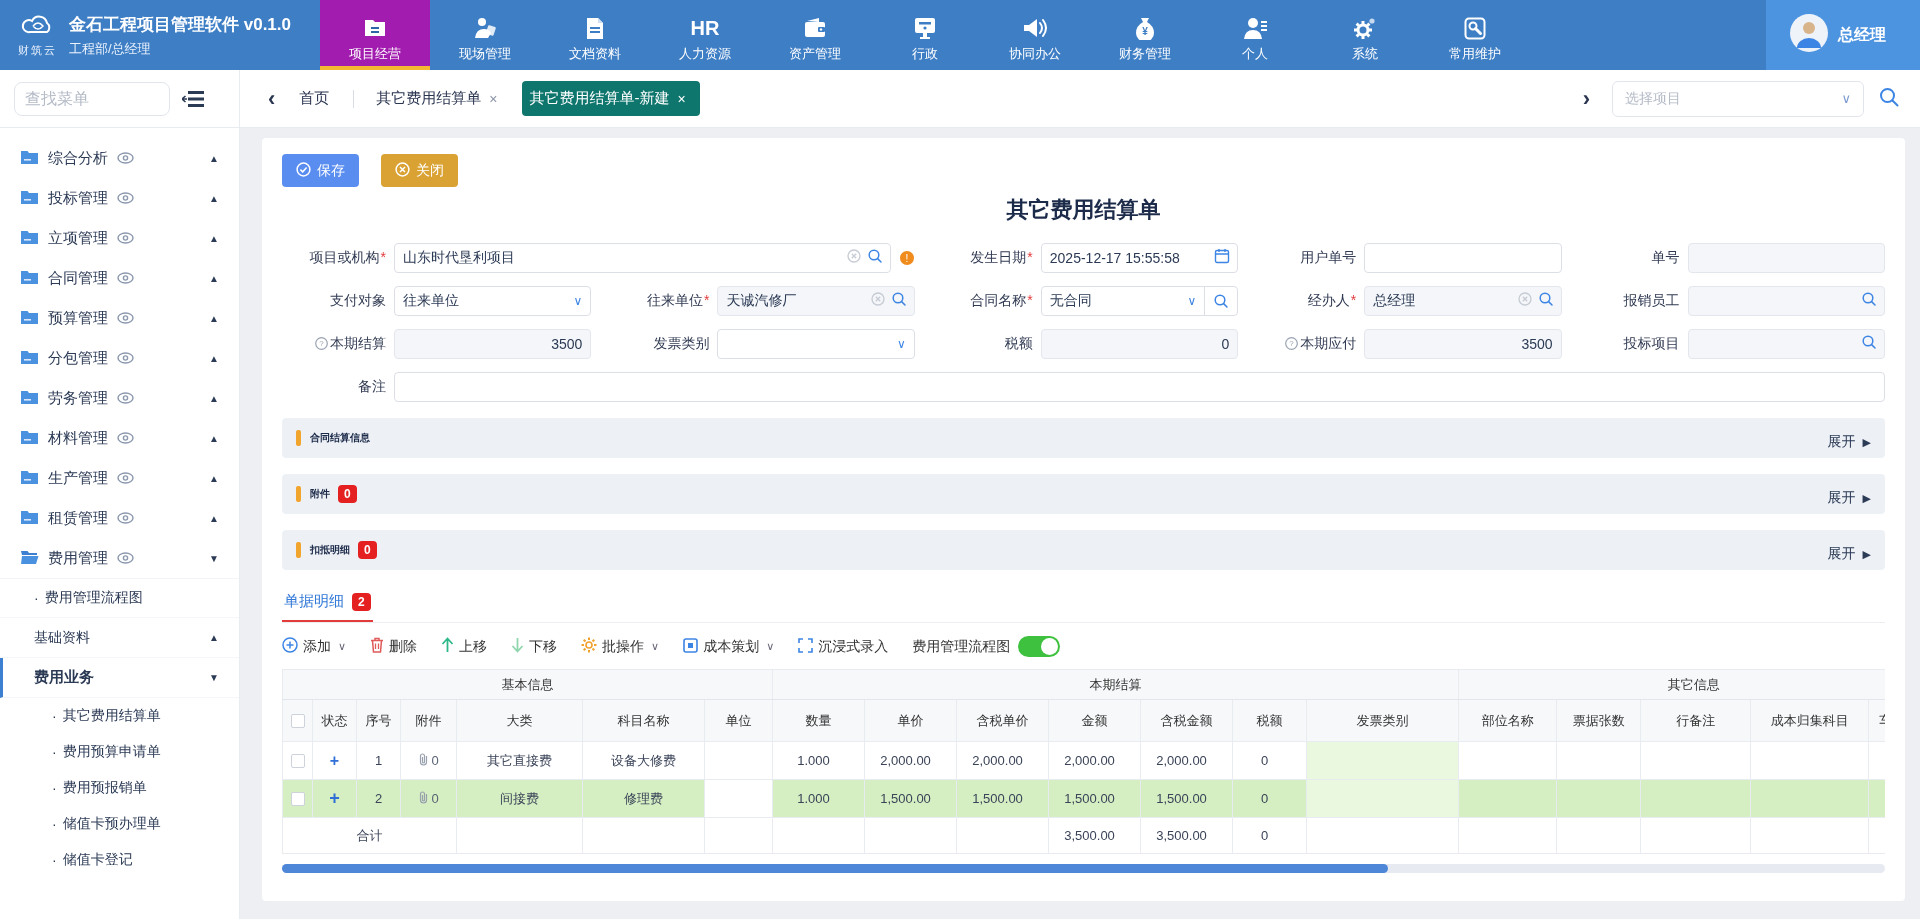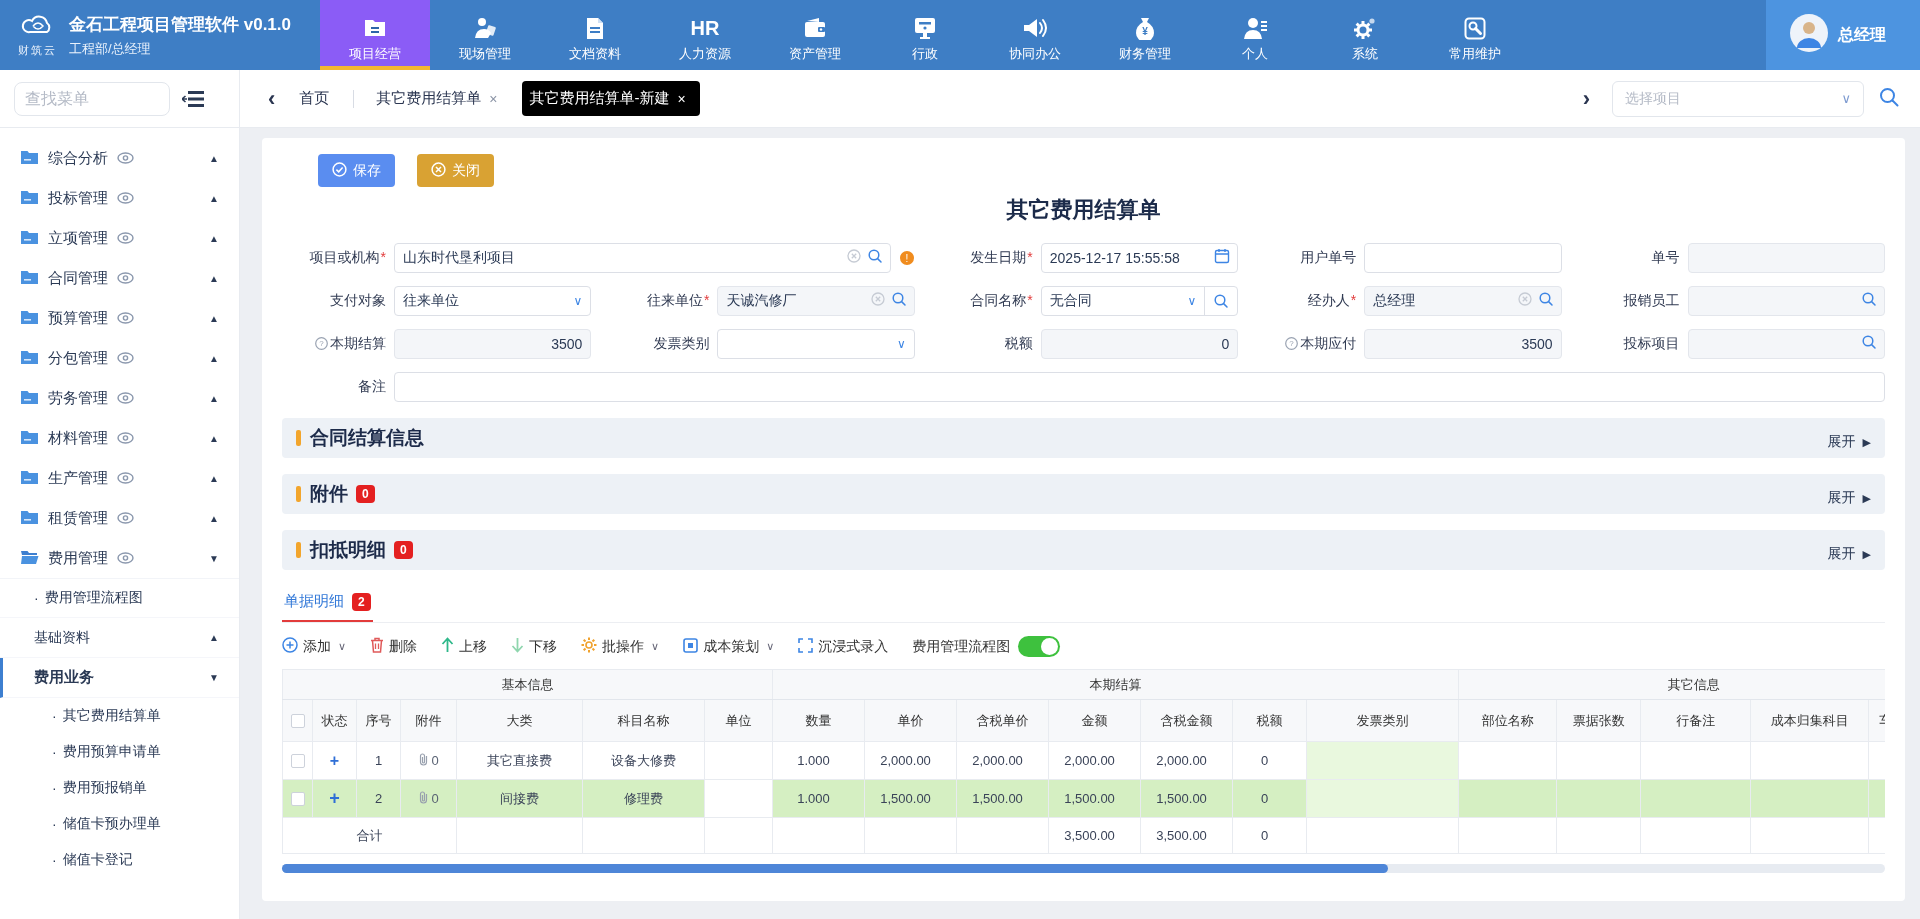--- a/index.html
+++ b/index.html
@@ -8,38 +8,38 @@
   
   .topbar { position:absolute; left:0; top:0; width:1920px; height:70px; background:#3e7ec5; display:flex; align-items:stretch; color:#fff; }
   .brand { display:flex; align-items:center; gap:12px; padding:0 18px; width:320px; flex:0 0 auto; }
   .brand-logo { display:flex; flex-direction:column; align-items:center; gap:1px; }
   .brand-logo .logo-cn { font-size:11px; color:#eaf2fc; letter-spacing:2px; }
   .brand-title { font-size:17px; font-weight:bold; }
   .brand-sub { font-size:13px; margin-top:4px; color:#eaf2fc; }
   .nav { display:flex; flex:0 0 auto; }
   .nav-item { width:110px; display:flex; flex-direction:column; align-items:center; justify-content:center; gap:4px; cursor:pointer; border-bottom:4px solid transparent; padding-top:12px; }
   .nav-item .nav-label { font-size:13px; white-space:nowrap; }
-  .nav-item.active { background:#8b5cf6; border-bottom-color:#f5b731;font-family:Liberation Mono, monospace; }
+  .nav-item.active { background:#a21caf; border-bottom-color:#f5b731;font-family:Liberation Mono, monospace; }
   .nav-ico { height:26px; display:flex; align-items:center; justify-content:center; }
   .user-chip { margin-left:auto; background:#4d94e0; display:flex; align-items:center; gap:10px; padding:0 34px 0 24px; }
   .user-chip .uname { font-size:16px; font-weight:bold; }
 
   
   .subbar { position:absolute; left:0; top:70px; width:1920px; height:58px; display:flex; }
   .sidebar-head { width:240px; flex:0 0 auto; background:#fff; border-right:1px solid #e8ebf0; border-bottom:1px solid #e8ebf0; display:flex; align-items:center; gap:12px; padding:0 14px; }
   .menu-search { width:156px; height:34px; border:1px solid #e2e6ec; border-radius:8px; padding:0 10px; font-size:16px; color:#2b3a55; outline:none; background:#fff; font-family:"Liberation Sans",sans-serif; }
   .menu-search::placeholder { color:#b4bac6; }
   .collapse-ico { cursor:pointer; display:flex; }
   .tabbar { flex:1; background:#fff; border-bottom:1px solid #e8ebf0; display:flex; align-items:center; padding:0 20px; gap:0; }
   .tb-chevron { font-size:22px; font-weight:bold; color:#2a3550; cursor:pointer; padding:0 8px; }
   .tab-home { font-size:15px; color:#2a3550; padding:0 16px; cursor:pointer; }
   .tab-divider { width:1px; height:18px; background:#d8dce4; margin:0 8px; }
   .tab { font-size:15px; color:#2a3550; padding:8px 14px; border-radius:4px; display:flex; align-items:center; gap:8px; cursor:pointer; white-space:nowrap; }
   .tab .tab-x { font-size:14px; color:#8a93a5; }
-  .tab.active { background:#000000; color:#fff; margin-left:10px;padding-left:8px; }
+  .tab.active { background:#0f766e; color:#fff; margin-left:10px;padding-left:8px; }
   .tab.active .tab-x { color:#fff; }
   .tabbar-right { margin-left:auto; display:flex; align-items:center; gap:14px; }
   .project-select { width:252px; height:36px; border:1px solid #e2e6ec; border-radius:6px; display:flex; align-items:center; padding:0 12px; gap:8px; cursor:pointer; }
   .project-select .ph { font-size:14px; color:#b4bac6; flex:1; }
   .project-select .sel-caret { color:#7d9ad0; font-size:13px; }
 
   
   .sidebar { position:absolute; left:0; top:128px; width:240px; bottom:0; background:#fff; border-right:1px solid #e8ebf0; padding-top:10px; overflow:hidden; }
   .sb-item { height:40px; display:flex; align-items:center; gap:9px; padding:0 20px; font-size:15px; color:#2b3a55; cursor:pointer; }
   .sb-item .sb-label { white-space:nowrap; }
@@ -50,21 +50,21 @@
   .sb-group.active { font-weight:bold; font-size:15px; border-left:3px solid #3d7fd0; padding-left:31px; }
   .sb-leaf2 { height:36px; display:flex; align-items:center; padding:0 20px 0 52px; font-size:14px; color:#2b3a55; cursor:pointer; }
   .dot { margin-right:6px; color:#2b3a55; }
 
   
   .main { position:absolute; left:240px; top:128px; right:0; bottom:0; background:#edeff3; }
   .card { position:absolute; left:22px; top:10px; right:15px; bottom:18px; background:#fff; border-radius:4px; padding:16px 20px; overflow:hidden; }
 
   .btn-row { display:flex; gap:22px; }
   .btn { height:33px; border:none; border-radius:4px; color:#fff; font-size:14px; display:inline-flex; align-items:center; gap:6px; padding:0 14px; cursor:pointer; font-family:"Liberation Sans",sans-serif; }
-  .btn-save { background:#5a8df0;margin-left:36px; }
+  .btn-save { background:#5a8df0; }
   .btn-close { background:#d9a233; }
 
   .doc-title { text-align:center; font-size:22px; font-weight:bold; color:#1c2b4a; margin-top:8px; }
 
   .form-grid { display:grid; grid-template-columns:repeat(5,1fr); column-gap:14px; row-gap:13px; margin-top:18px; }
   .field { display:flex; align-items:center; }
   .field.span2 { grid-column:1 / 3; }
   .field.spanall { grid-column:1 / -1; }
   .flabel { flex:0 0 112px; text-align:right; font-size:14px; color:#303a52; padding-right:8px; white-space:nowrap; }
   .req { color:#e23b3b; margin-left:1px; }
@@ -76,21 +76,21 @@
   .ipt .r-icons { position:absolute; right:8px; top:0; height:30px; display:flex; align-items:center; gap:6px; }
   .ipt input.num { text-align:right; }
   .sel { position:relative; flex:1; height:30px; border:1px solid #dcdfe6; border-radius:4px; display:flex; align-items:center; padding:0 8px; font-size:14px; color:#2b3a55; background:#fff; cursor:pointer; }
   .sel .sel-val { flex:1; }
   .sel .caret { color:#3d85e4; font-size:12px; }
   .sel-q { display:flex; align-items:center; border-left:1px solid #dcdfe6; padding-left:8px; margin-left:8px; height:100%; }
   .after-ico { margin-left:8px; display:flex; align-items:center; }
 
   .section-bar { margin-top:16px; height:40px; background:#edf1f6; border-radius:4px; display:flex; align-items:center; padding:0 14px; cursor:pointer; }
   .sec-marker { width:5px; height:16px; background:#f2a52c; border-radius:2px; margin-right:9px; }
-  .sec-label { font-size:19px; font-weight:bold; color:#1d2b4a; }
+  .sec-label { font-size:10px; font-weight:bold; color:#1d2b4a; }
   .badge { background:#e42020; color:#fff; font-size:12px; font-weight:bold; border-radius:4px; padding:2px 6px; margin-left:8px; min-width:10px; text-align:center; }
   .sec-right { margin-left:auto; display:flex; align-items:center; gap:7px; font-size:14px; color:#2b3a55;margin-top:8px; }
   .sec-arrow { font-size:11px; color:#2b3a55; }
 
   .detail-tabrow { margin-top:18px; border-bottom:1px solid #eceef2; display:flex; }
   .detail-tab { display:inline-flex; align-items:center; padding:4px 2px 9px 2px; border-bottom:2px solid #e23b3b; cursor:pointer; }
   .detail-tab .dt-label { color:#3379d8; font-size:15px; }
 
   .dtoolbar { margin-top:13px; display:flex; align-items:center; gap:24px; }
   .tool { display:inline-flex; align-items:center; gap:5px; font-size:14px; color:#333; cursor:pointer; }

